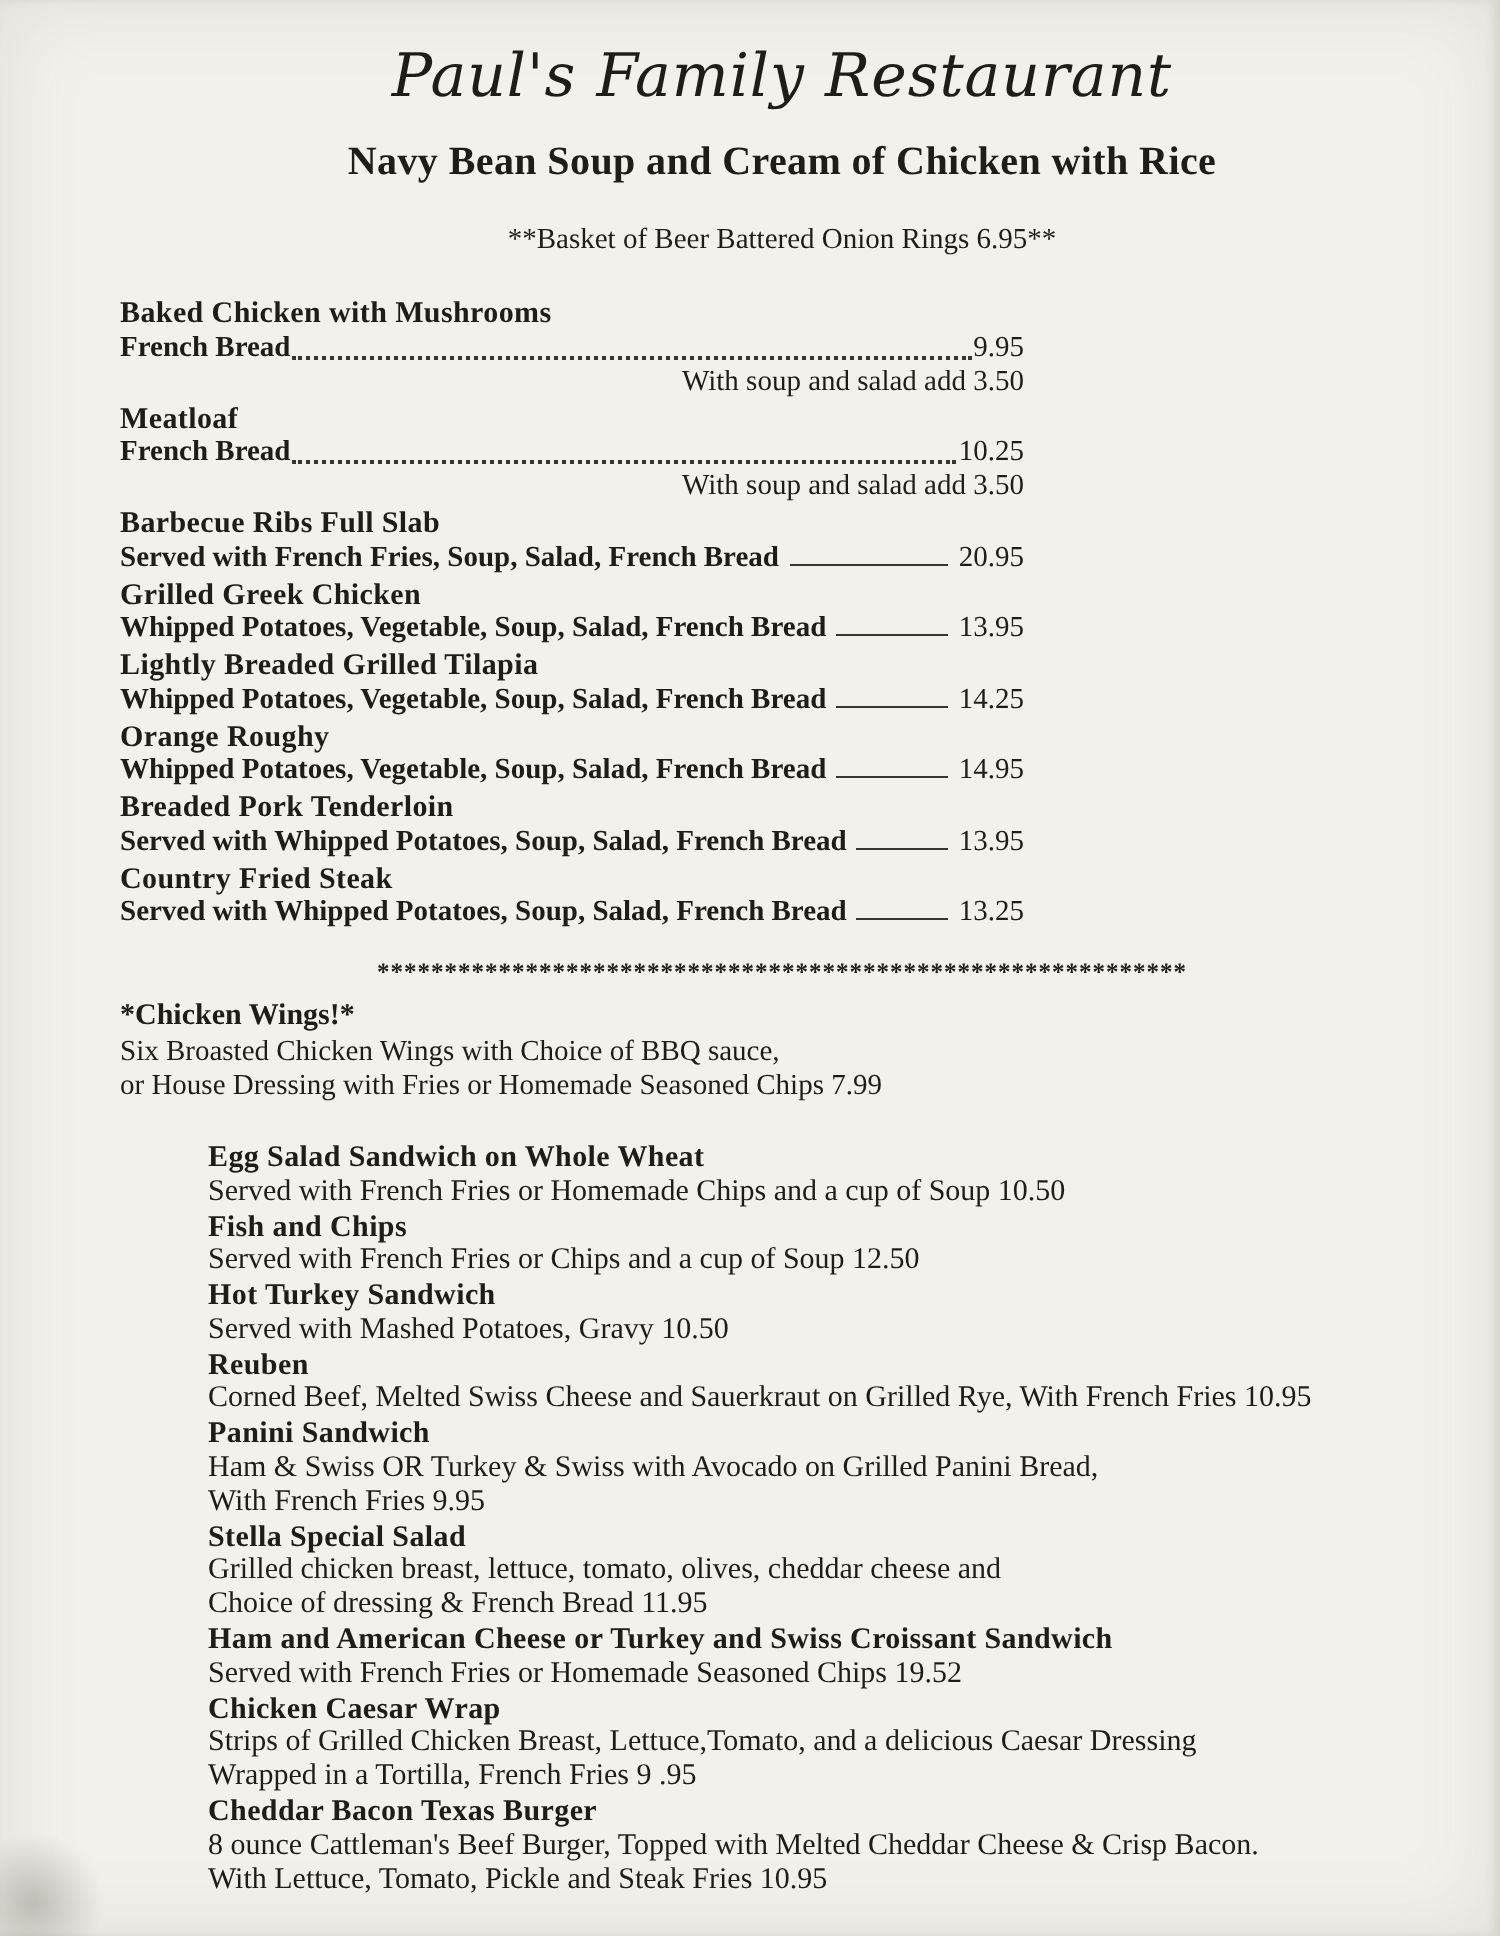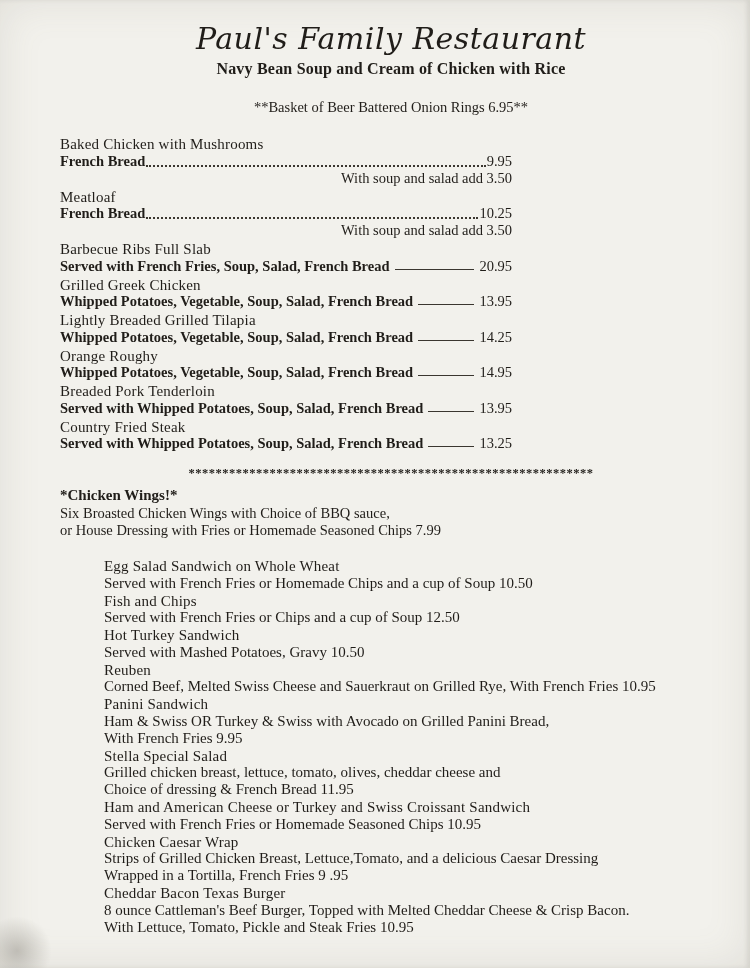--- a/index.html
+++ b/index.html
@@ -31,38 +31,38 @@
     margin: 6px 0 0;
     text-align: center;
     font-family: "DejaVu Serif", "Liberation Serif", serif;
     font-style: italic;
     font-weight: 500;
     font-size: 30px;
     line-height: 38px;
     letter-spacing: 0.5px;
   }
   .subtitle {
-    margin: 0 0 0;
-    text-align: center;
-    font-size: 16px;
+    margin: 13px 0 0;
+    text-align: center;
+    font-size: 20px;
     line-height: 21px;
     font-weight: bold;
     letter-spacing: 0.2px;
   }
   .special {
     margin-top: 20px;
     text-align: center;
     font-size: 14.5px;
     line-height: 17px;
   }
 
   .entrees { margin-top: 20px; width: 452px; }
   .entree { margin-bottom: 2px; }
   .item-name {
-    font-weight: normal;
+    font-weight: bold;
     font-size: 15px;
     line-height: 16.5px;
     letter-spacing: 0.2px;
   }
   .price-row {
     display: flex;
     align-items: flex-end;
     font-size: 14.5px;
     line-height: 17px;
   }
@@ -218,21 +218,21 @@
     </div>
 
     <div class="sandwich">
       <div class="item-name">Stella Special Salad</div>
       <div class="sline">Grilled chicken breast, lettuce, tomato, olives, cheddar cheese and</div>
       <div class="sline">Choice of dressing &amp; French Bread  11.95</div>
     </div>
 
     <div class="sandwich">
       <div class="item-name">Ham and American Cheese or Turkey and Swiss Croissant Sandwich</div>
-      <div class="sline">Served with French Fries or Homemade Seasoned Chips  10.95</div>
+      <div class="sline">Served with French Fries or Homemade Seasoned Chips  19.52</div>
     </div>
 
     <div class="sandwich">
       <div class="item-name">Chicken Caesar Wrap</div>
       <div class="sline">Strips of Grilled Chicken Breast, Lettuce,Tomato, and a delicious Caesar Dressing</div>
       <div class="sline">Wrapped in a Tortilla, French Fries 9 .95</div>
     </div>
 
     <div class="sandwich">
       <div class="item-name">Cheddar Bacon Texas Burger</div>

